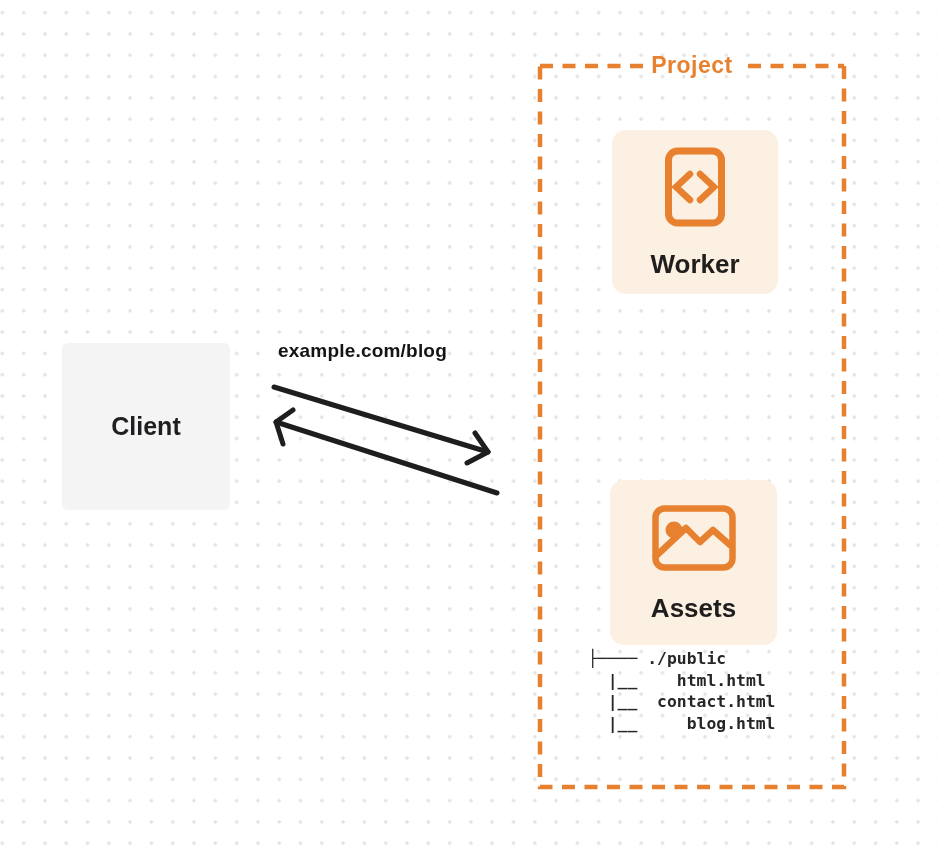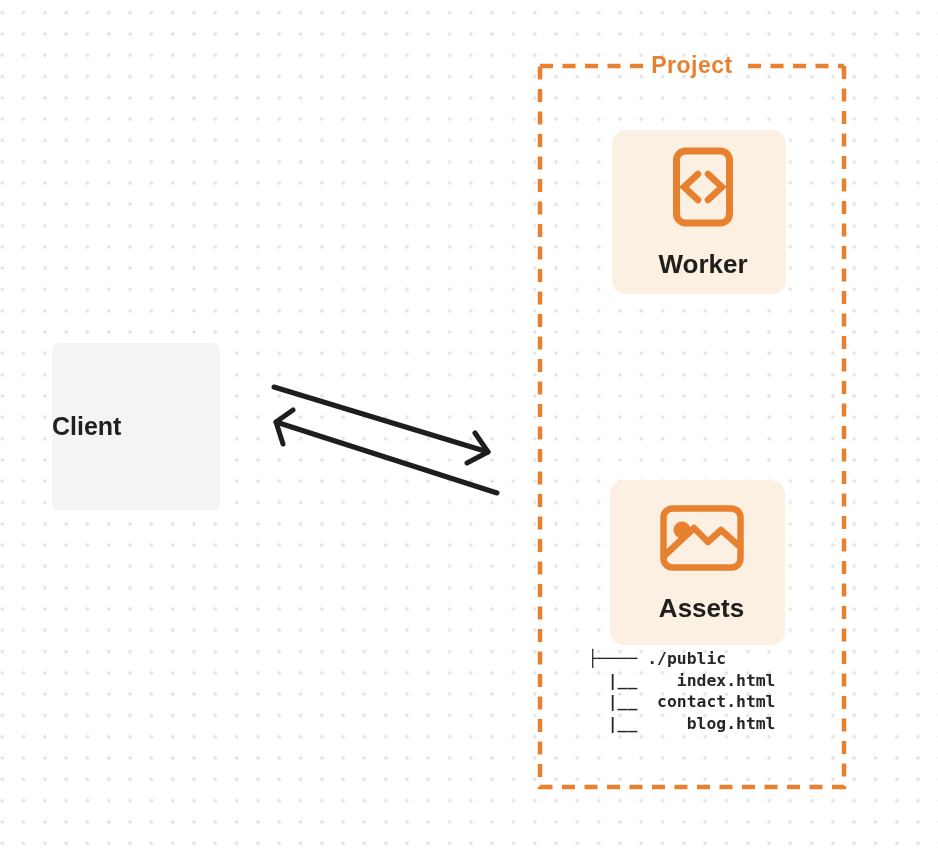--- a/index.html
+++ b/index.html
@@ -19,29 +19,28 @@
     position:absolute;left:540px;top:52px;width:304px;
     text-align:center;
     font-size:23px;font-weight:bold;color:#e8812f;
     letter-spacing:0.5px;
   }
   .card{
     position:absolute;
     background:#fbf0e2;border-radius:14px;
     display:flex;flex-direction:column;align-items:center;justify-content:center;
     gap:24px;
-    padding-left:8px;
   }
   .card-worker{left:612px;top:130px;width:166px;height:164px;}
   .card-assets{left:610px;top:480px;width:167px;height:165px;}
   .card-label{font-size:26px;font-weight:bold;color:#1f1e1c;line-height:1;}
   .client-box{
-    position:absolute;left:52px;top:343px;width:168px;height:167px;
+    position:absolute;left:62px;top:343px;width:168px;height:167px;
     background:#f4f4f5;border-radius:6px;
-    display:flex;align-items:center;
+    display:flex;align-items:center;justify-content:center;
   }
   .client-label{font-size:25px;font-weight:bold;color:#1f1f21;}
   .url-label{
     position:absolute;left:278px;top:340px;
     font-size:19px;font-weight:bold;color:#141414;
     letter-spacing:0.2px;
   }
   .file-tree{
     position:absolute;left:588px;top:648px;
     margin:0;
@@ -86,20 +85,21 @@
 
   <div class="card card-assets">
     <svg width="84" height="66" viewBox="0 0 84 66">
       <path d="M4,51 L34,23 L48,37 L61,25 L78,40" fill="none" stroke="#e8812f" stroke-width="6.5" stroke-linecap="round" stroke-linejoin="round"></path>
       <rect x="3.5" y="3.5" width="77" height="59" rx="9" fill="none" stroke="#e8812f" stroke-width="6.5"></rect>
       <circle cx="22" cy="25" r="8.5" fill="#e8812f"></circle>
     </svg>
     <div class="card-label">Assets</div>
   </div>
 
-  <pre class="file-tree"><div>├──── ./public</div><div>  |__    index.html</div><div>  |__  contact.html</div><div>  |__     blog.html</div></pre>
+  <pre class="file-tree"><div>├──── ./public</div><div>  |__    html.html</div><div>  |__  contact.html</div><div>  |__     blog.html</div></pre>
 
   <div class="client-box">
     <div class="client-label">Client</div>
   </div>
 
+  <div class="url-label">example.com/blog</div>
 
 </div>
 
 </body></html>

